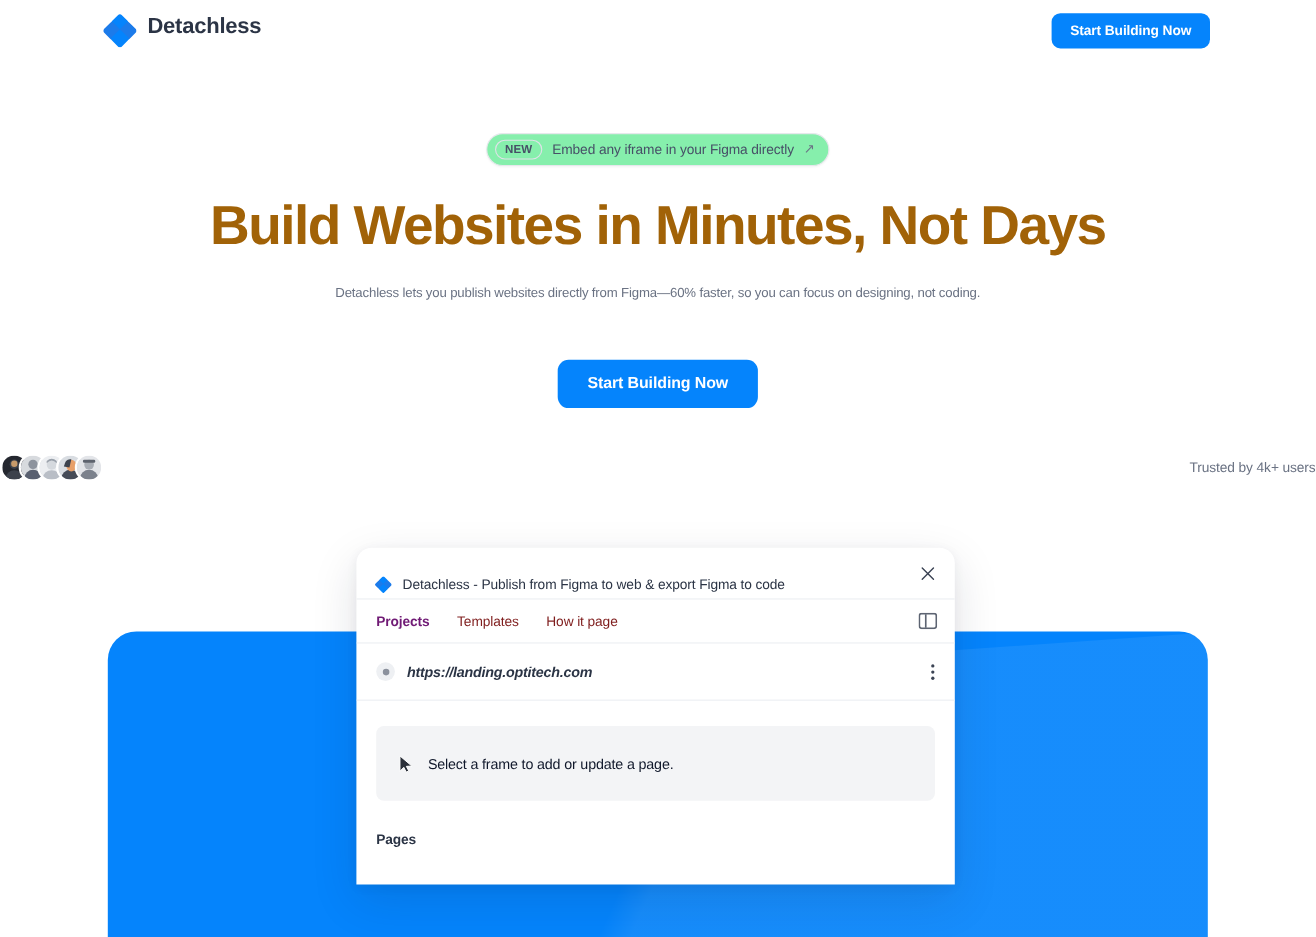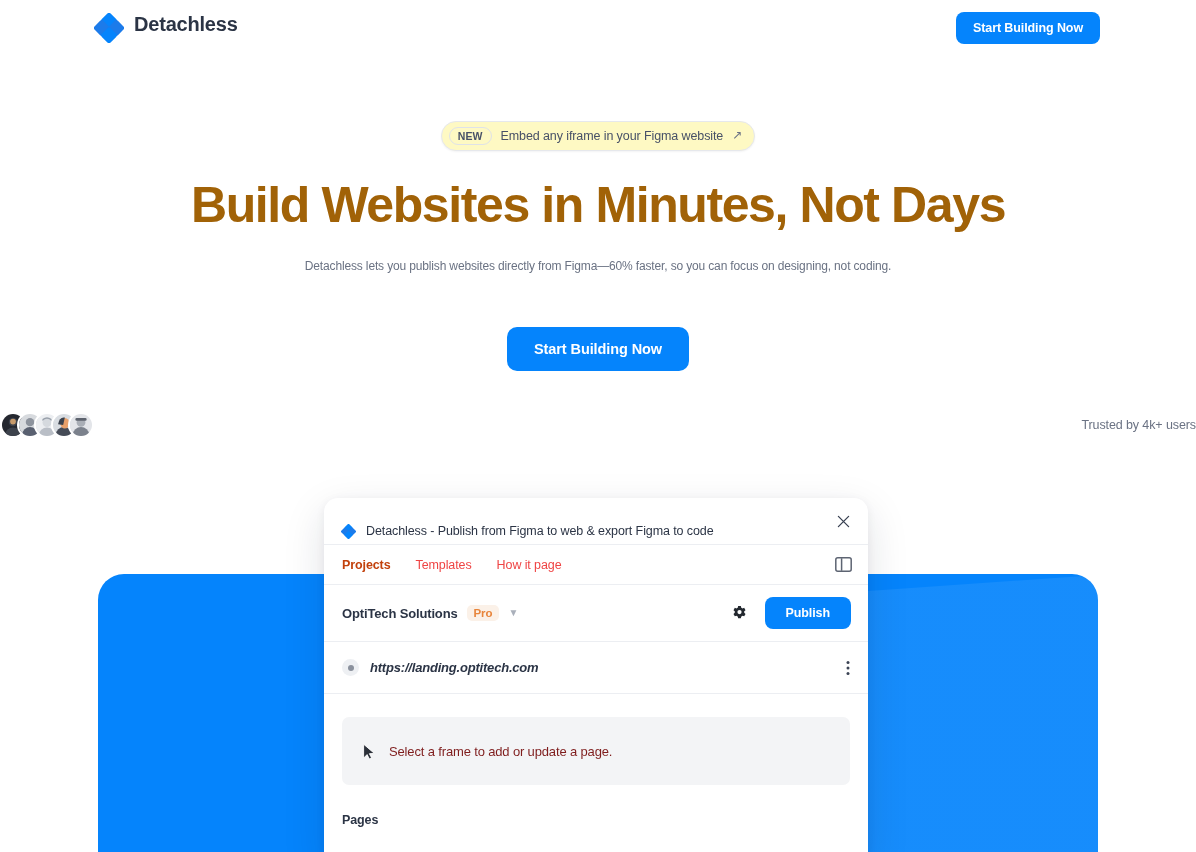--- a/index.html
+++ b/index.html
@@ -60,21 +60,21 @@
   .announce-wrap {
     margin-top: 121px;
     display: flex;
     justify-content: center;
   }
   .announce {
     display: inline-flex;
     align-items: center;
     gap: 9px;
     border: 1px solid #e6e8ec;
-    background: #fef9c3;
+    background: #86efac;
     border-radius: 999px;
     padding: 5px 12px 5px 7px;
     box-shadow: 0 1px 2px rgba(16,24,40,0.05);
     cursor: pointer;
   }
   .announce-tag {
     border: 1px solid #dfe2e8;
     border-radius: 999px;
     font-size: 10.5px;
     font-weight: bold;
@@ -218,25 +218,25 @@
   }
 
   .card-tabs {
     height: 40px;
     padding: 0 16px 0 18px;
     justify-content: space-between;
   }
   .tabs-left { display: flex; align-items: center; gap: 25px; }
   .tab {
     font-size: 12.5px;
-    color: #ef4444;
-    cursor: pointer;
-    letter-spacing: -0.1px;
-  }
-  .tab.active { color: #c2410c; font-weight: bold; }
+    color: #7f1d1d;
+    cursor: pointer;
+    letter-spacing: -0.1px;
+  }
+  .tab.active { color: #701a75; font-weight: bold; }
   .panel-icon { cursor: pointer; display: block; }
 
   .card-project {
     height: 57px;
     padding: 0 17px 0 18px;
     justify-content: space-between;
   }
   .project-left { display: flex; align-items: center; gap: 9px; }
   .project-name {
     font-size: 13px;
@@ -302,21 +302,21 @@
     border-radius: 7px;
     height: 68px;
     display: flex;
     align-items: center;
     gap: 12px;
     padding: 0 20px;
   }
   .cursor-icon { display: block; flex: none; }
   .frame-hint-text {
     font-size: 13px;
-    color: #7f1d1d;
+    color: #0f172a;
     letter-spacing: -0.15px;
   }
   .pages-label {
     margin: 28px 0 0 0;
     font-size: 12.5px;
     font-weight: bold;
     color: #2b3445;
     letter-spacing: -0.1px;
     padding-bottom: 34px;
   }
@@ -335,21 +335,21 @@
     <span class="brand-name">Detachless</span>
   </div>
   <button class="nav-cta">Start Building Now</button>
 </div>
 
 <div class="hero">
 
   <div class="announce-wrap">
     <div class="announce">
       <span class="announce-tag">NEW</span>
-      <span class="announce-text">Embed any iframe in your Figma website</span>
+      <span class="announce-text">Embed any iframe in your Figma directly</span>
       <span class="announce-arrow">↗</span>
     </div>
   </div>
 
   <h1 class="headline">Build Websites in Minutes, Not Days</h1>
 
   <p class="subhead">Detachless lets you publish websites directly from Figma—60% faster, so you can focus on designing, not coding.</p>
 
   <div class="hero-cta-wrap">
     <button class="hero-cta">Start Building Now</button>
@@ -436,34 +436,20 @@
       <span class="tab active">Projects</span>
       <span class="tab">Templates</span>
       <span class="tab">How it page</span>
     </div>
     <svg class="panel-icon" width="17" height="15" viewBox="0 0 17 15">
       <rect x="0.8" y="0.8" width="15.4" height="13.4" rx="2" fill="none" stroke="#5d6472" stroke-width="1.5"></rect>
       <line x1="6.6" y1="1.3" x2="6.6" y2="13.7" stroke="#5d6472" stroke-width="1.5"></line>
     </svg>
   </div>
 
-  <div class="card-row card-project">
-    <div class="project-left">
-      <span class="project-name">OptiTech Solutions</span>
-      <span class="pro-badge">Pro</span>
-      <span class="chev">▼</span>
-    </div>
-    <div class="project-right">
-      <svg class="gear-btn" width="17" height="17" viewBox="0 0 20 20">
-        <path fill="#23282f" d="M11.6 1.2h-3.2l-.45 2.02a6.9 6.9 0 0 0-1.5.87L4.5 3.35 2.9 6.12l1.56 1.36a7 7 0 0 0 0 1.74L2.9 10.58l1.6 2.77 1.95-.74c.45.36.96.65 1.5.87l.45 2.02h3.2l.45-2.02c.54-.22 1.05-.51 1.5-.87l1.95.74 1.6-2.77-1.56-1.36a7 7 0 0 0 0-1.74l1.56-1.36-1.6-2.77-1.95.74a6.9 6.9 0 0 0-1.5-.87L11.6 1.2z"></path>
-        <circle cx="10" cy="8.35" r="2.5" fill="#ffffff"></circle>
-      </svg>
-      <button class="publish-btn">Publish</button>
-    </div>
-  </div>
 
   <div class="card-row card-url">
     <div class="url-left">
       <span class="url-dot">
           <i></i>
         </span>
       <span class="url-text">https://landing.optitech.com</span>
     </div>
     <svg class="kebab" width="4" height="16" viewBox="0 0 4 16">
       <circle cx="2" cy="2.4" r="1.5" fill="#3b4354"></circle>

